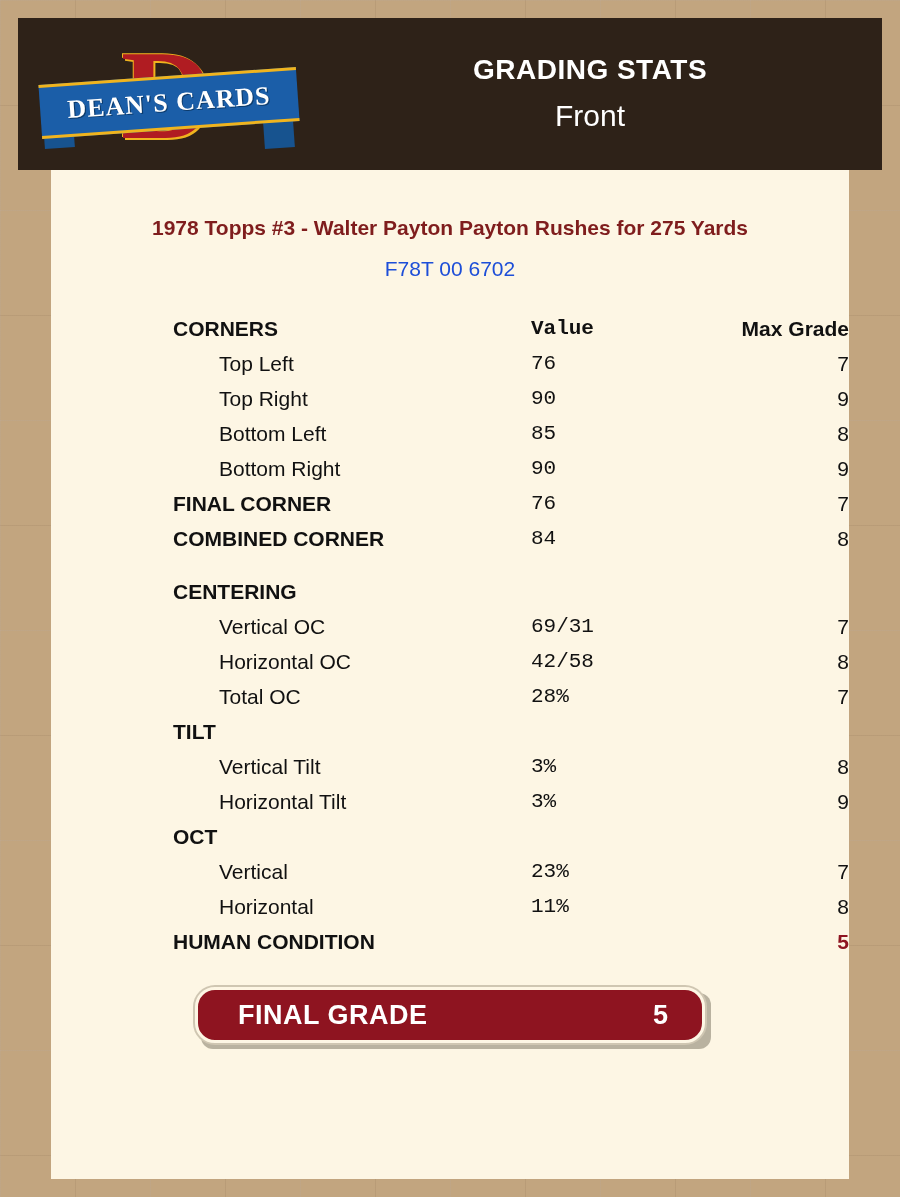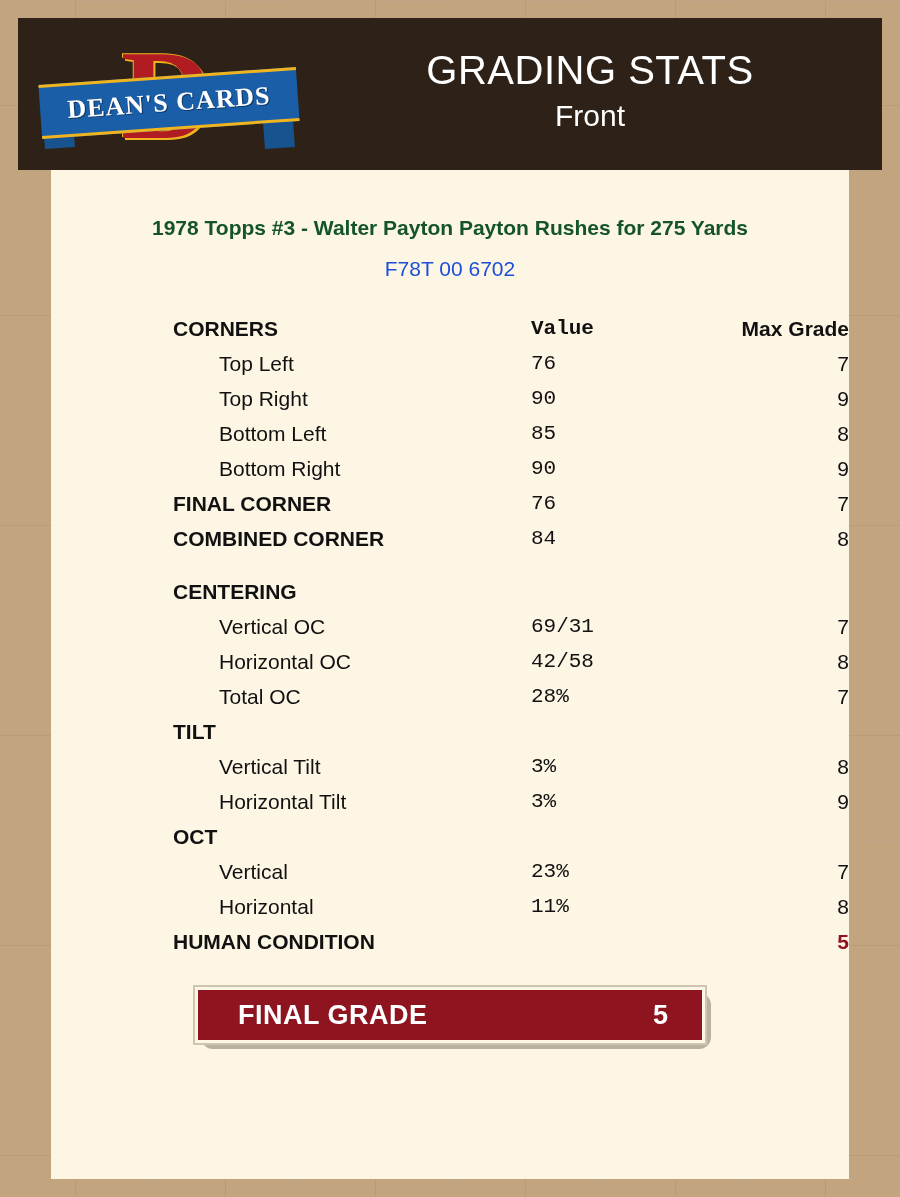--- a/index.html
+++ b/index.html
@@ -55,22 +55,22 @@
   }
   .header-titles {
     position: absolute;
     left: 290px;
     right: 10px;
     top: 28px;
     text-align: center;
     color: #ffffff;
   }
   .header-title {
-    font-size: 40px;
-    font-weight: normal;
+    font-size: 28px;
+    font-weight: bold;
     letter-spacing: 0.5px;
     line-height: 48px;
   }
   .header-subtitle {
     font-size: 30px;
     font-weight: normal;
     line-height: 40px;
     margin-top: 2px;
   }
   
@@ -80,21 +80,21 @@
     top: 152px;
     width: 798px;
     height: 1009px;
     background: #fdf6e4;
   }
   .card-title {
     margin: 42px 60px 0 60px;
     text-align: center;
     font-size: 21px;
     font-weight: bold;
-    color: #14532d;
+    color: #7f1d1d;
     line-height: 31px;
   }
   .card-code {
     margin-top: 14px;
     text-align: center;
     font-size: 21px;
     color: #1d4ed8;
   }
   
   .stats {
@@ -139,21 +139,21 @@
   }
   .final-bar {
     position: absolute;
     left: 0;
     top: 0;
     width: 510px;
     height: 56px;
     background: #8e1420;
     border: 3px solid #fdf6e4;
     box-sizing: border-box;
-    border-radius: 0;
+    border-radius: 20px;
     box-shadow: 0 0 0 2px #cfc6b2;
     display: flex;
     align-items: center;
     justify-content: space-between;
     padding: 0 34px 0 40px;
     box-sizing: border-box;
   }
   .final-label {
     color: #ffffff;
     font-size: 27px;

